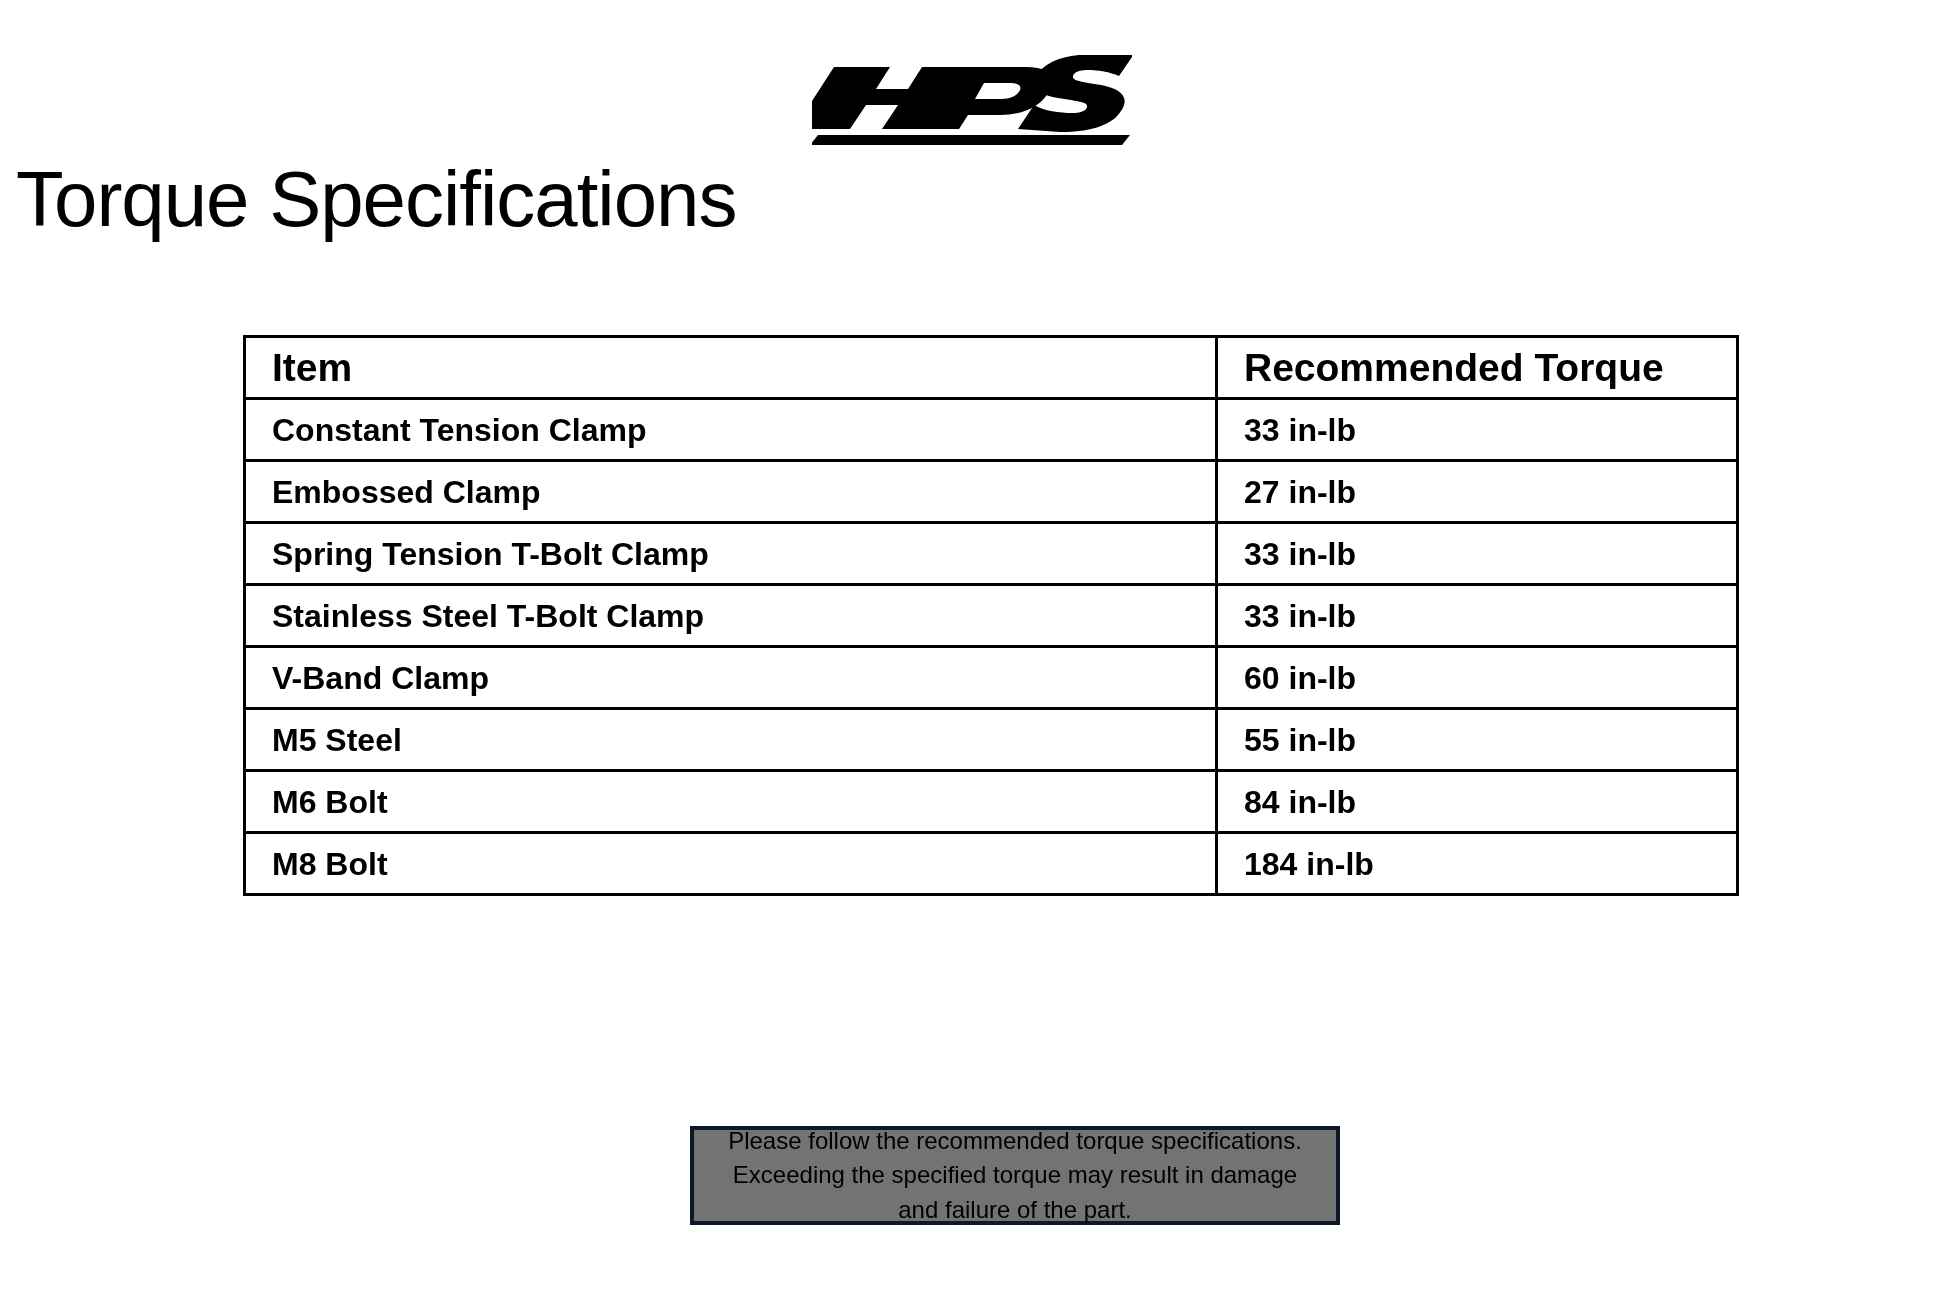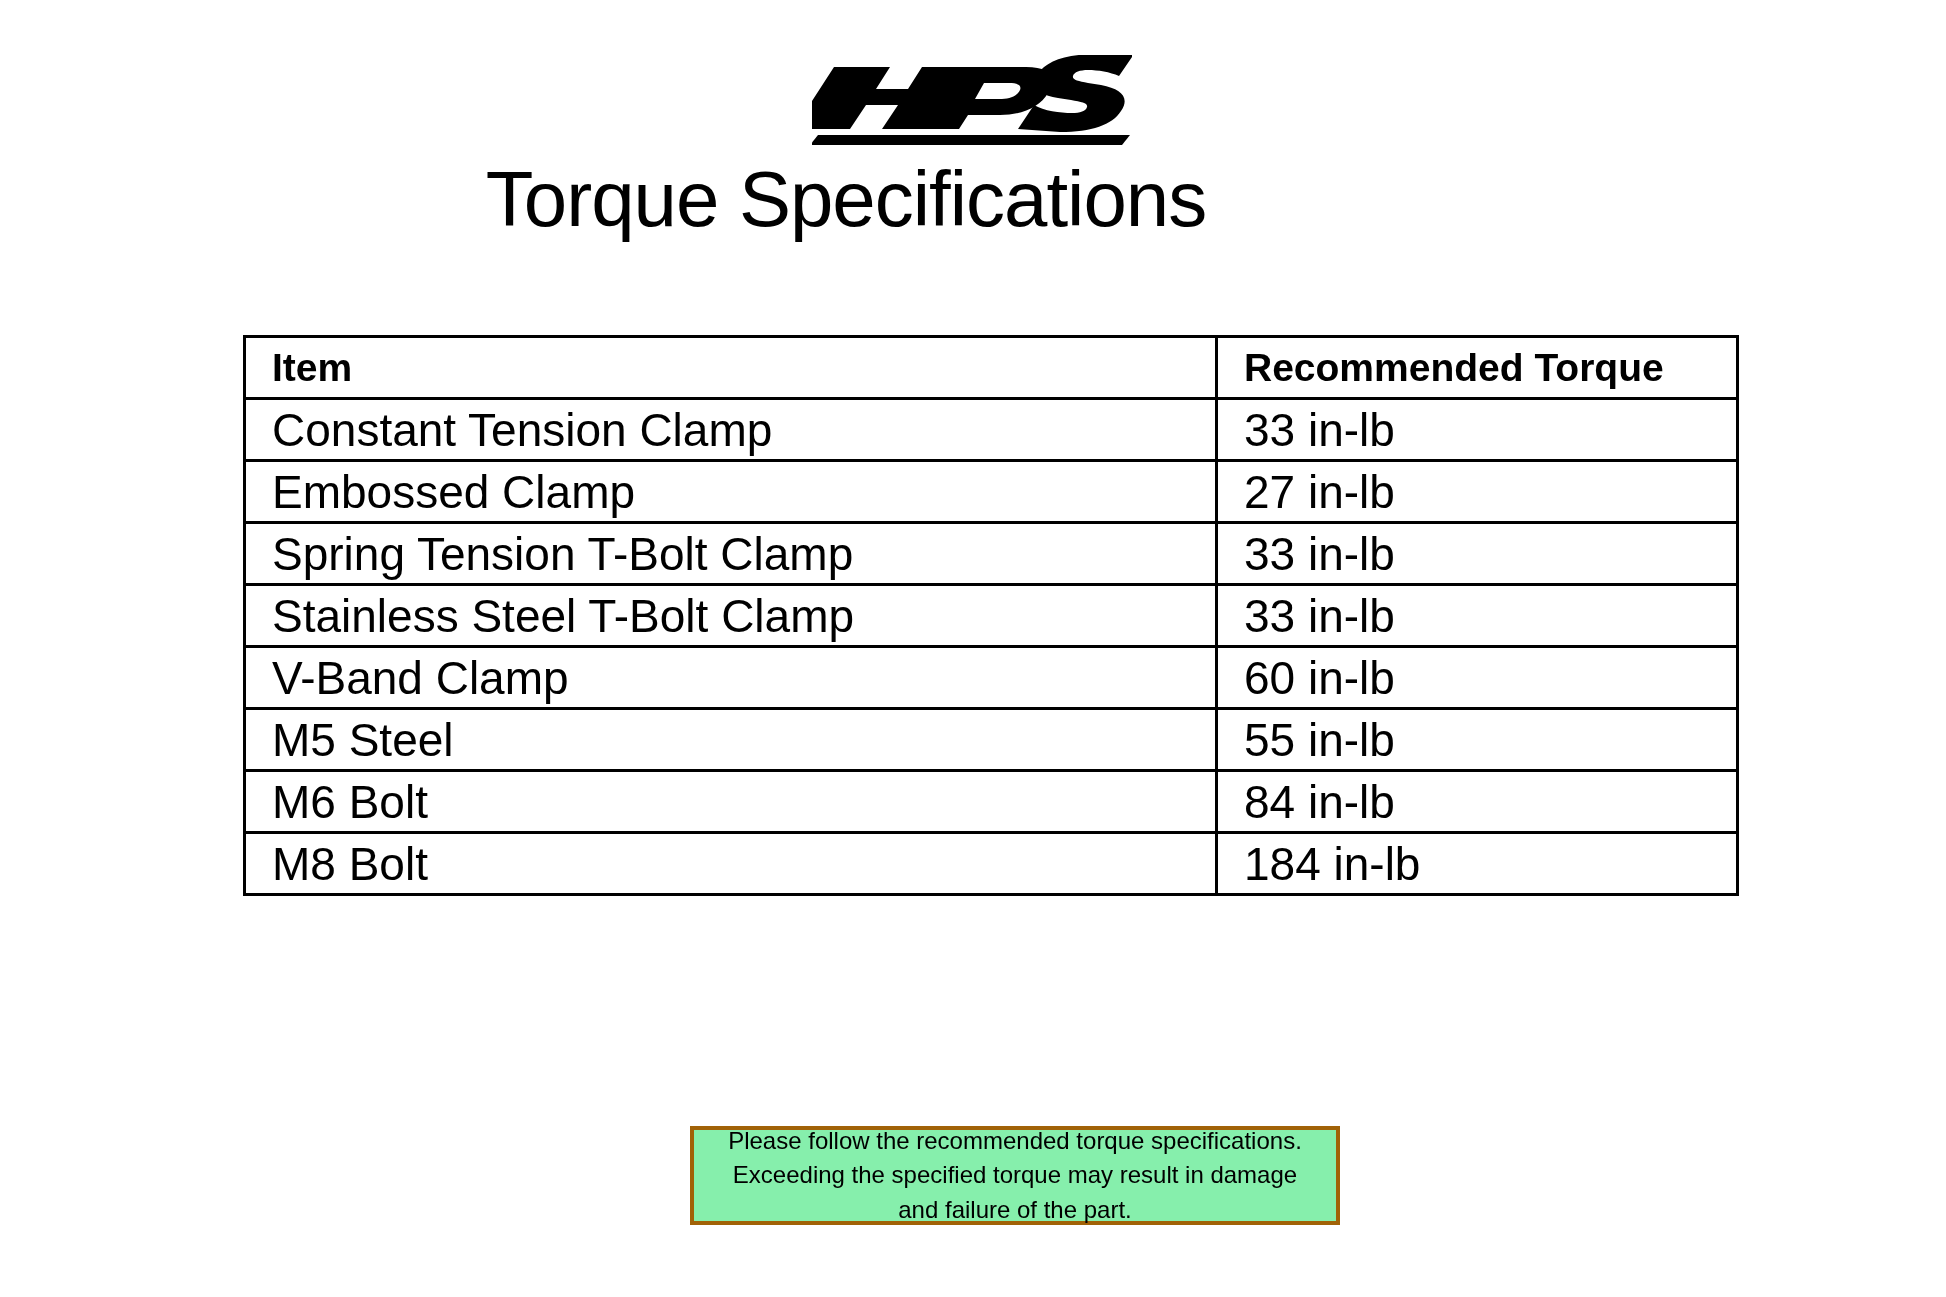--- a/index.html
+++ b/index.html
@@ -22,24 +22,24 @@
     left: 812px;
     top: 55px;
     width: 320px;
     height: 90px;
   }
   #logo-svg { display: block; width: 320px; height: 90px; }
 
   
   #page-title {
     position: absolute;
-    left: 0;
+    left: 16px;
     top: 160px;
     width: 1692px;
-    text-align: center;
+    text-align: left;
     font-size: 78px;
     font-weight: 400;
     letter-spacing: -1px;
     line-height: 1;
     color: #000;
     white-space: nowrap;
   }
 
   
   #spec-table-wrap {
@@ -56,44 +56,44 @@
   table#spec-table col.col-item { width: 972px; }
   table#spec-table col.col-torque { width: 521px; }
 
   table#spec-table th,
   table#spec-table td {
     border: 3px solid #000000;
     height: 59px;
     padding: 0 0 0 26px;
     text-align: left;
     vertical-align: middle;
-    font-size: 46px;
-    font-weight: 400;
+    font-size: 32px;
+    font-weight: 700;
     line-height: 1;
     color: #000;
     white-space: nowrap;
   }
   table#spec-table th {
     font-weight: 700;
     font-size: 39px;
   }
 
   
   #note-box {
     position: absolute;
     left: 690px;
     top: 1126px;
     width: 650px;
     height: 99px;
     box-sizing: border-box;
-    border: 4px solid #a16207;
+    border: 4px solid #0f172a;
     display: flex;
     align-items: center;
     justify-content: center;
-    background: #86efac;
+    background: #737373;
   }
   #note-text {
     text-align: center;
     font-size: 24px;
     line-height: 1.42;
     color: #000;
     padding: 0 14px;
   }
   #note-text .note-line { display: block; }
 </style>

